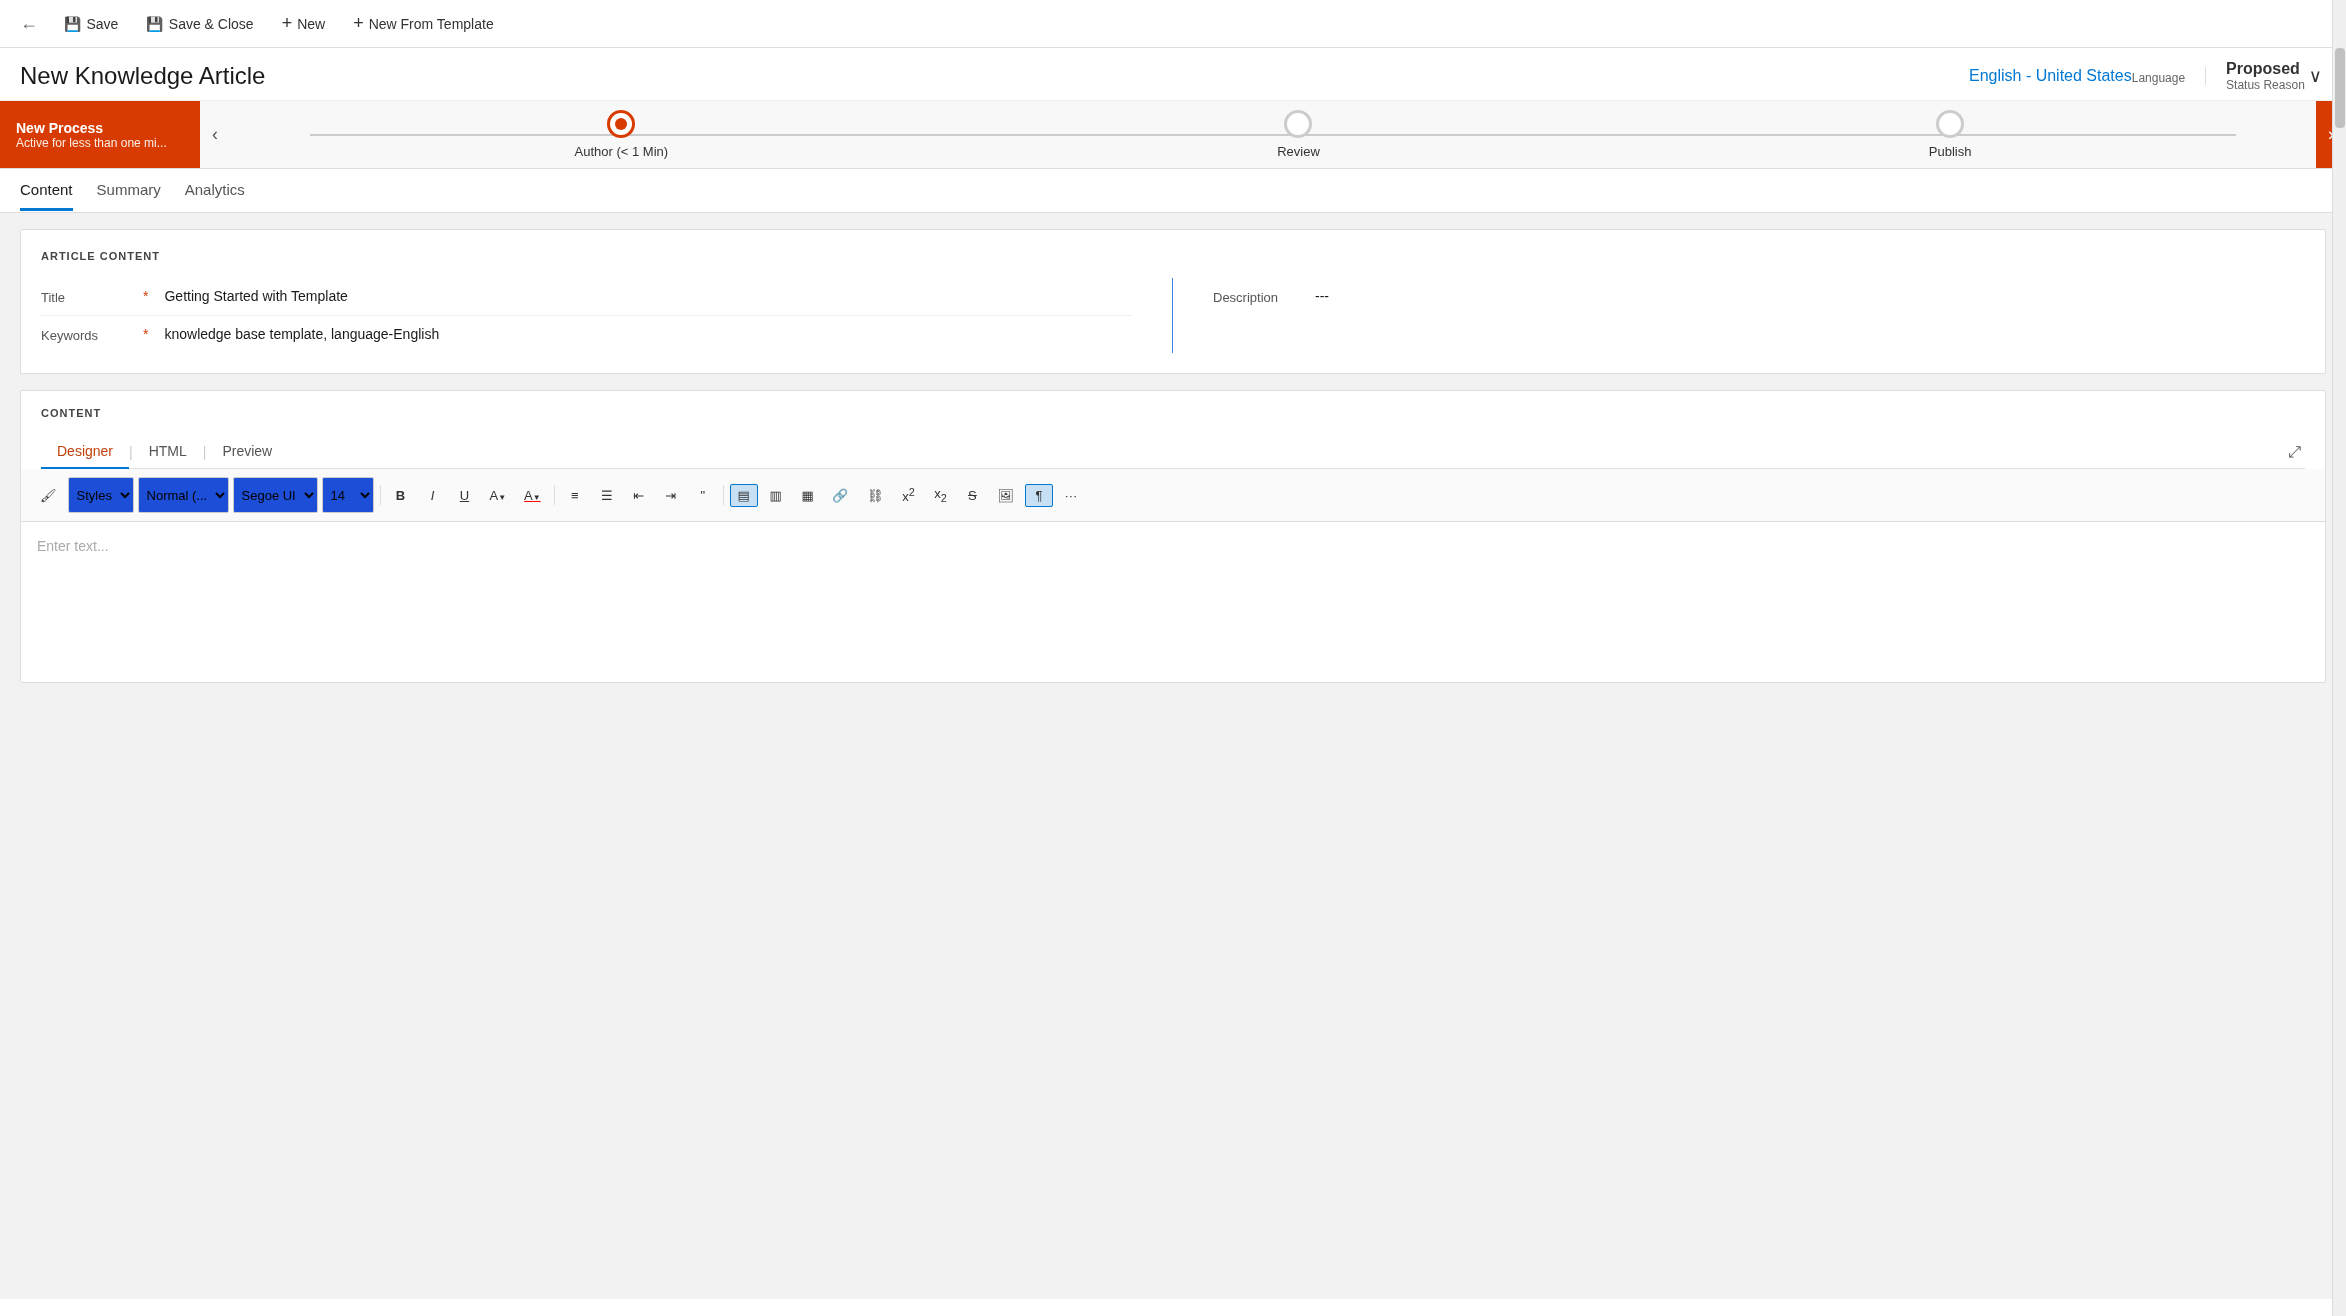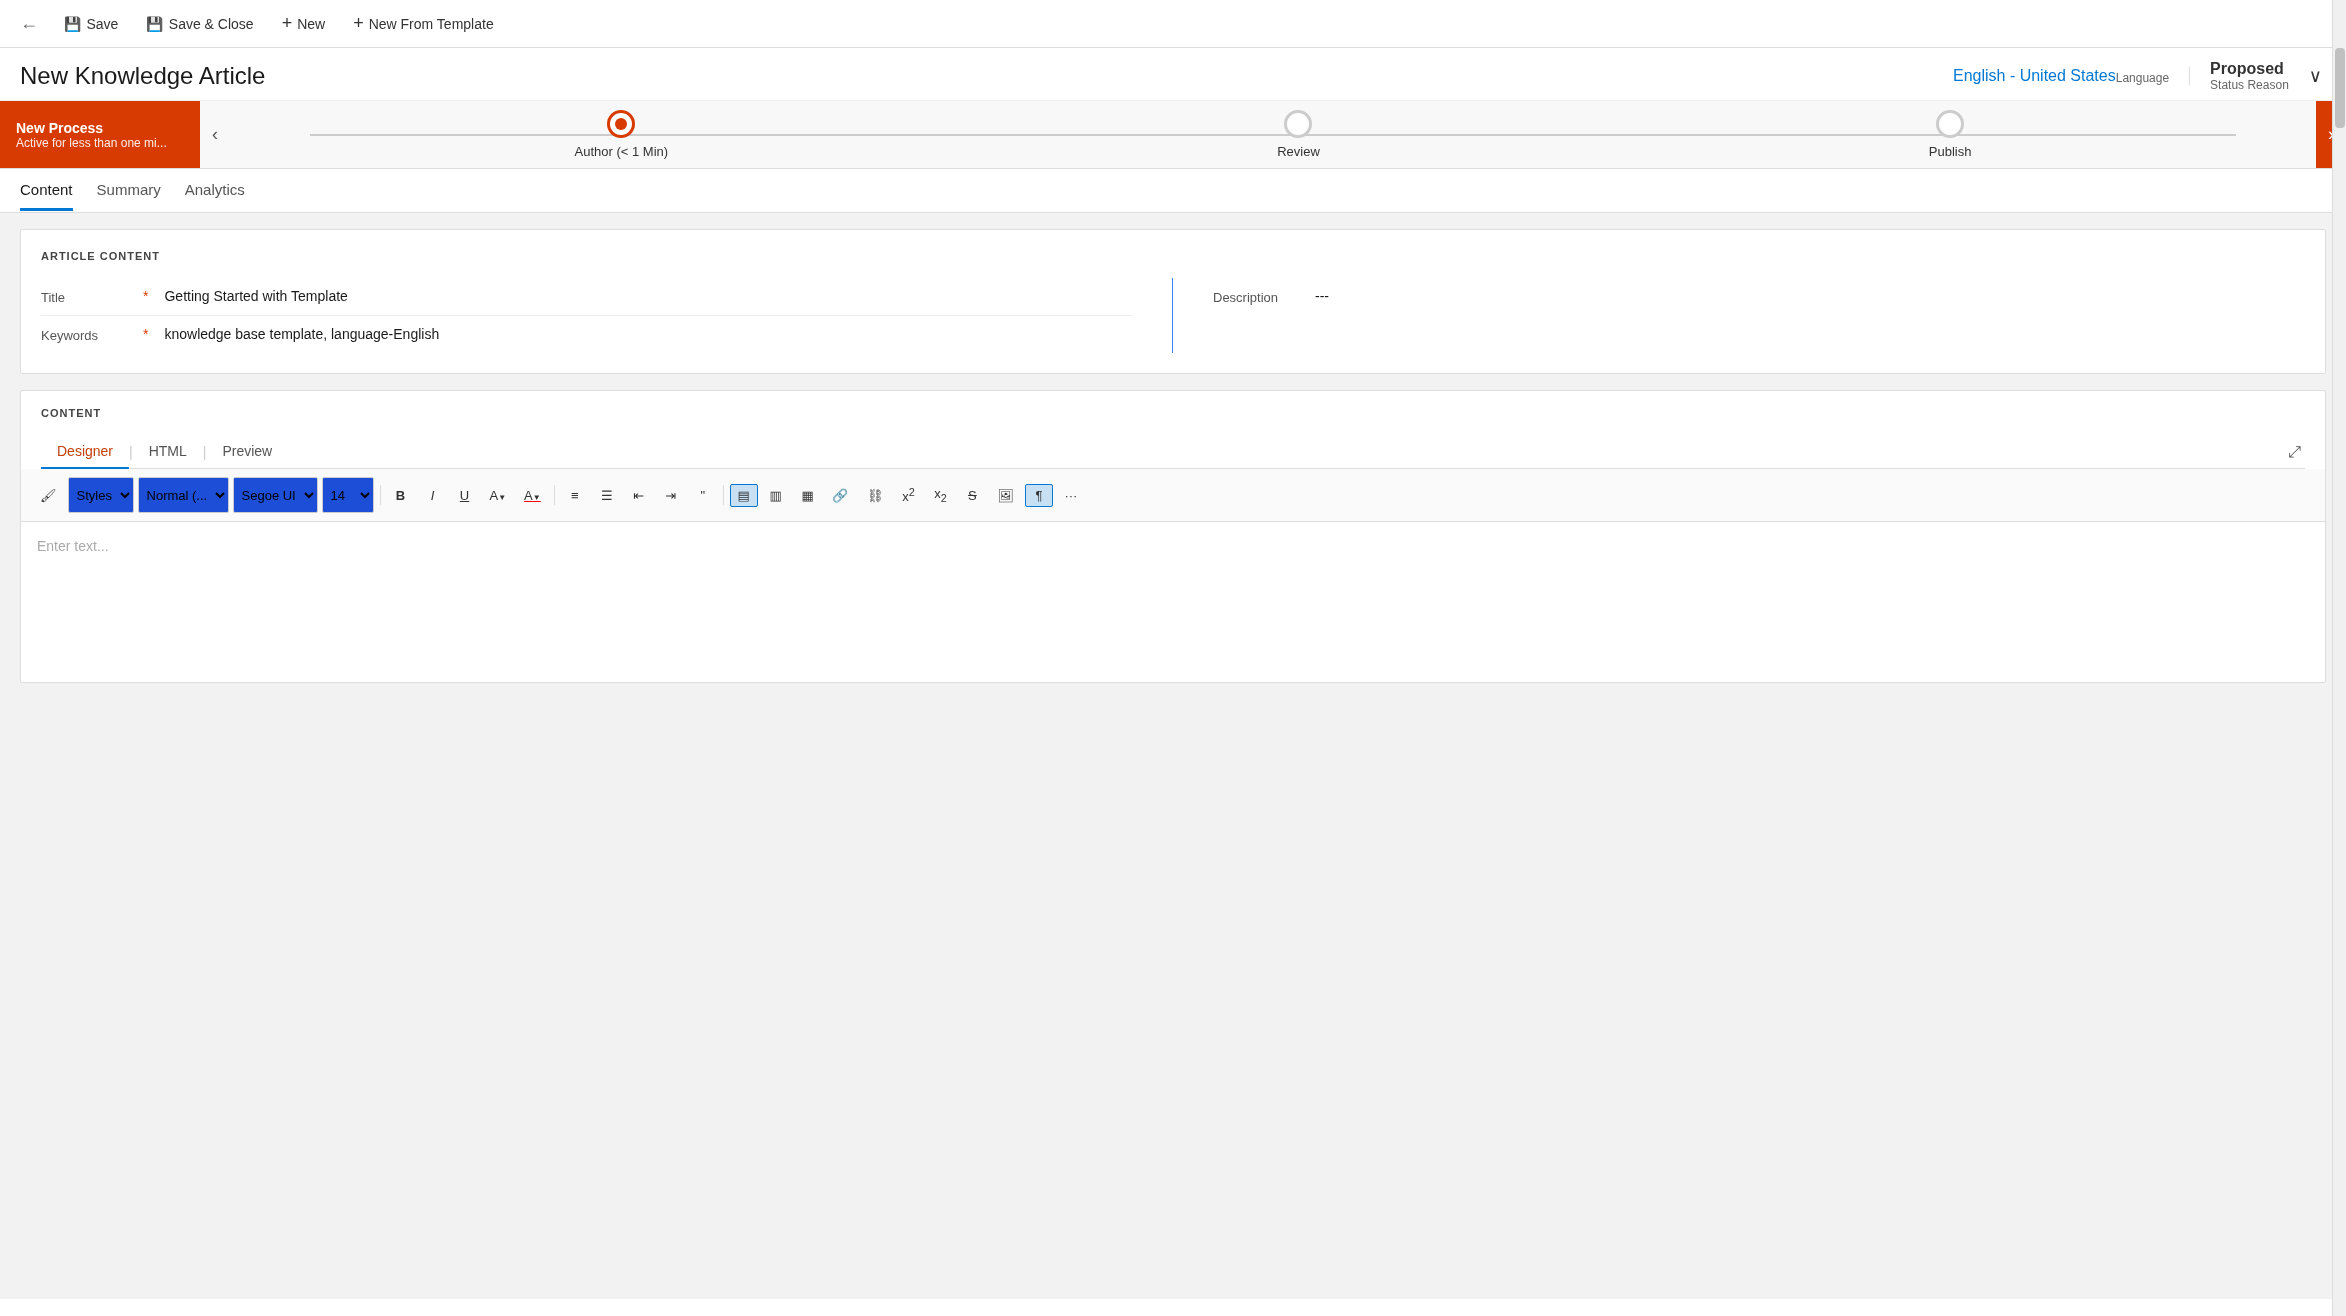--- a/index.html
+++ b/index.html
@@ -35,21 +35,21 @@
       align-items: center;
       justify-content: space-between;
       padding: 12px 20px 8px 20px;
       border-bottom: 1px solid #eee;
     }
     .page-title { font-size: 24px; font-weight: 400; color: #1a1a1a; }
     .header-right { display: flex; align-items: center; gap: 0; }
     .language-section { display: flex; flex-direction: row; align-items: flex-end; padding-right: 20px; border-right: 1px solid #ddd; }
     .language-link { color: #0078d4; font-size: 16px; font-weight: 400; cursor: pointer; text-decoration: none; }
     .language-label { font-size: 12px; color: #666; }
-    .status-section { display: flex; align-items: center; padding-left: 20px; gap: 16px; }
+    .status-section { display: flex; align-items: center; padding-left: 20px; gap: 0; }
     .status-text { display: flex; flex-direction: column; }
     .status-value { font-size: 16px; font-weight: 600; }
     .status-label { font-size: 12px; color: #666; }
     .dropdown-arrow { font-size: 18px; color: #333; cursor: pointer; padding: 4px; }
 
     
     .process-bar {
       display: flex;
       align-items: stretch;
       height: 68px;

